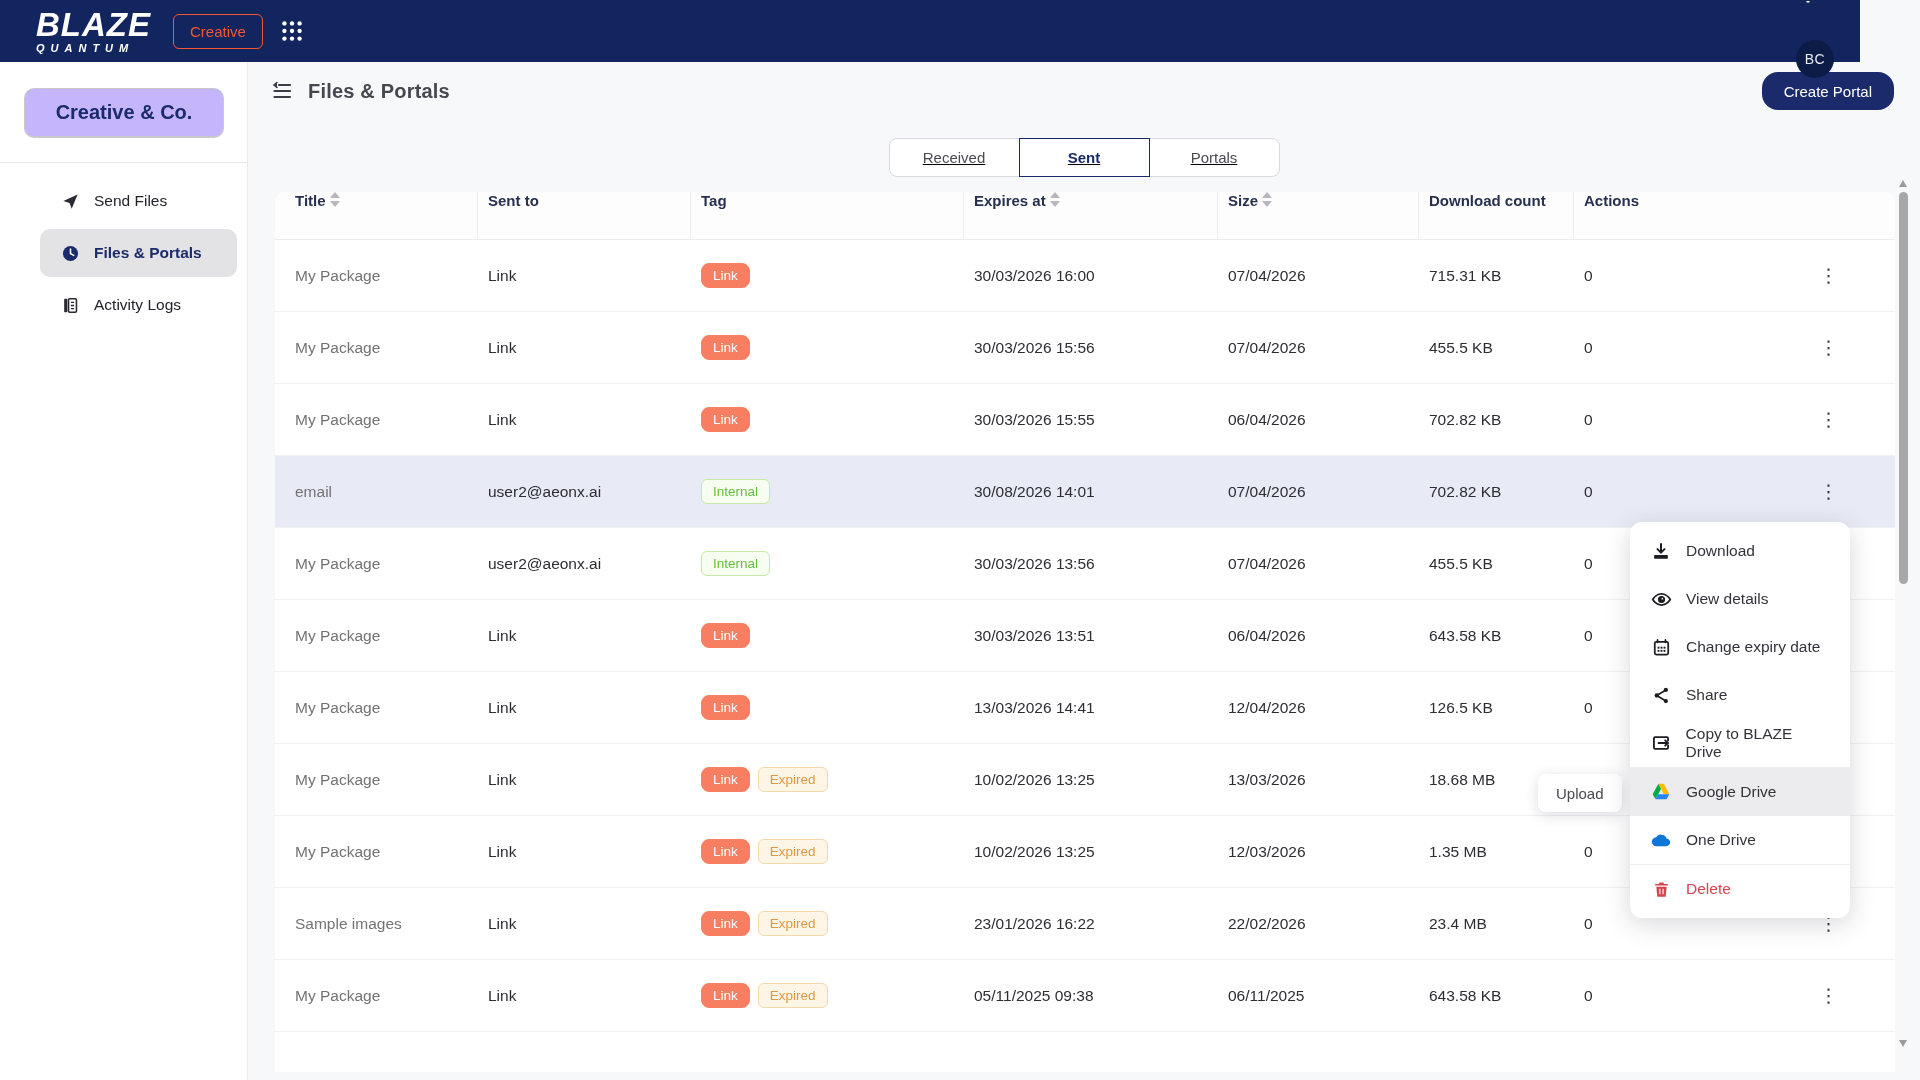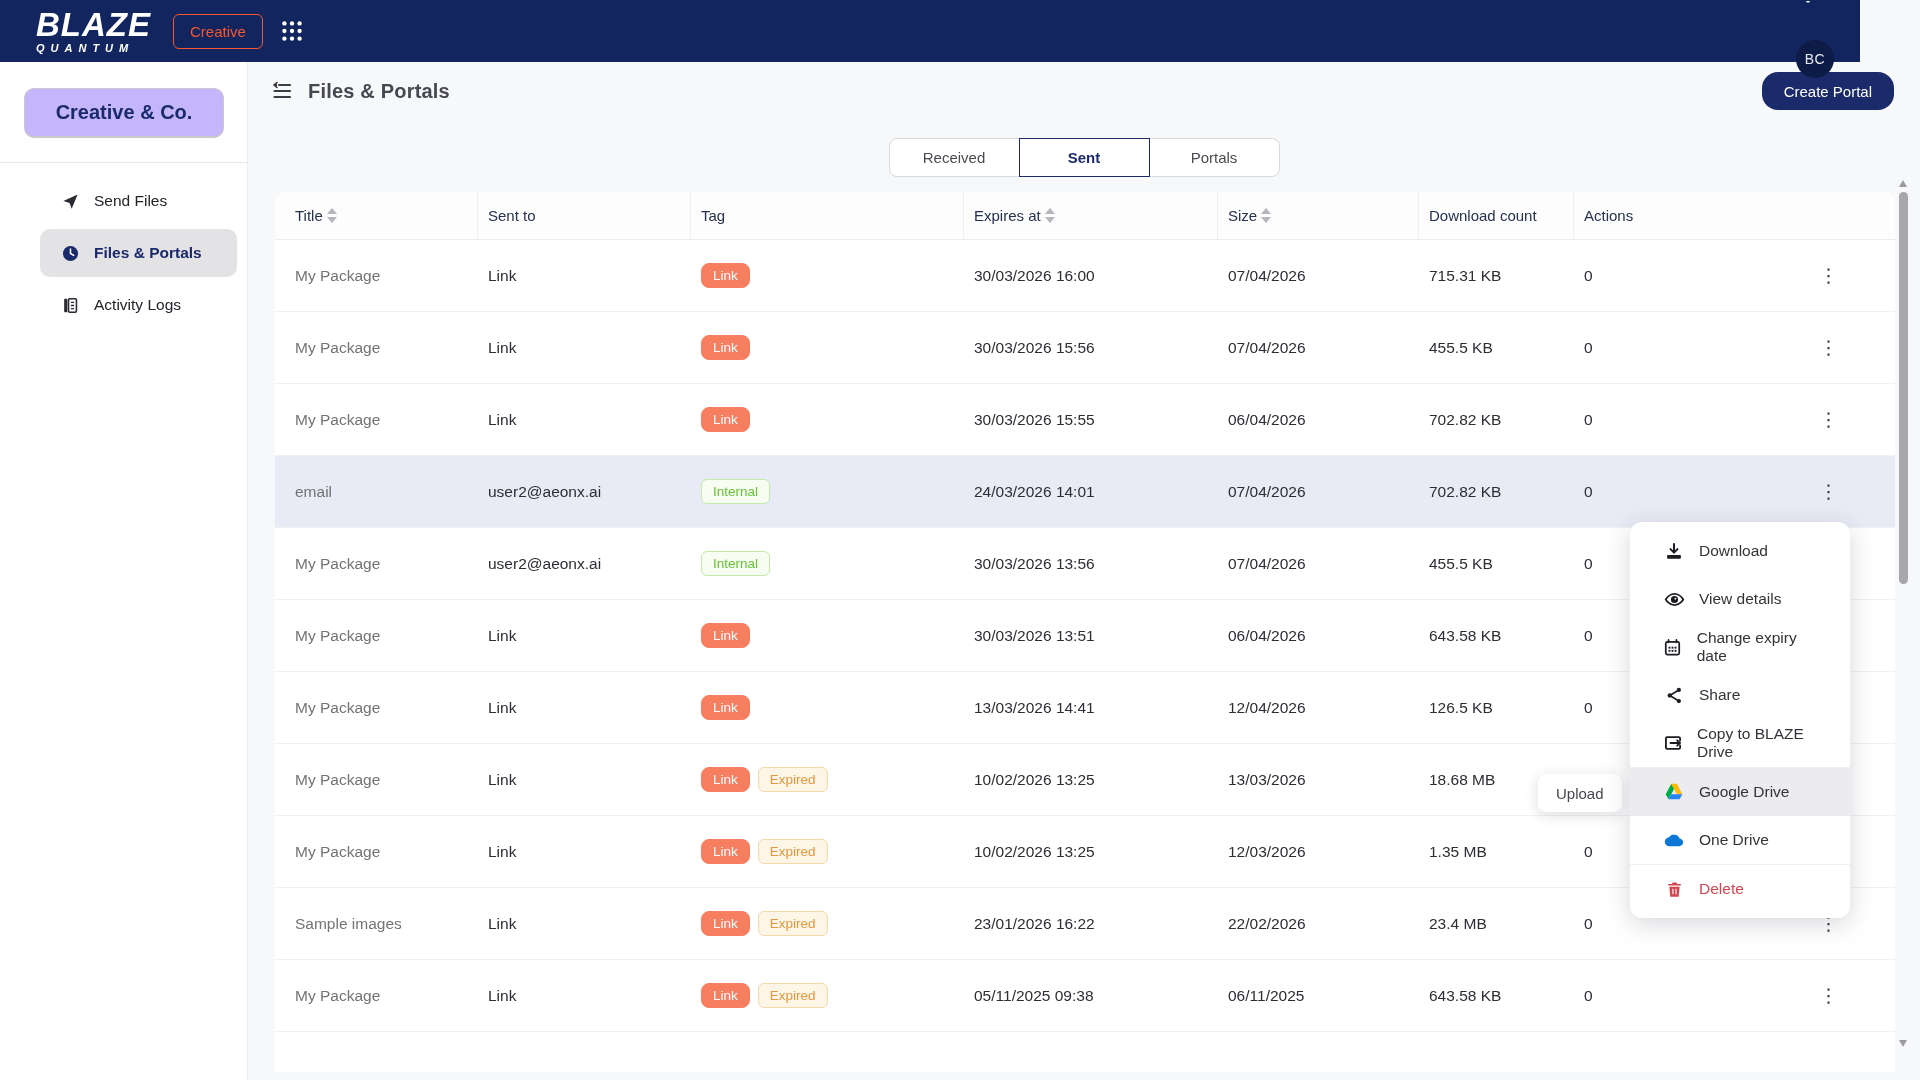--- a/index.html
+++ b/index.html
@@ -39,36 +39,36 @@
   
   .main { position:absolute; left:248px; top:62px; width:1672px; height:1018px; }
   .page-header { display:flex; align-items:center; height:58px; padding:0 26px 0 22px; }
   .collapse-ic { display:flex; margin-right:14px; cursor:pointer; }
   .page-title { font-size:20px; color:#474750; font-weight:600; letter-spacing:.2px; }
   .create-btn { margin-left:auto; background:#1b2a6b; color:#fff; border:none;
                 border-radius:16px; height:38px; padding:0 22px; font-size:15px;
                 cursor:pointer; font-family:inherit; }
 
   
-  .tabs-row { display:flex; justify-content:center; margin-top:18px; }
+  .tabs-row { display:flex; justify-content:center; margin-top:18px;text-decoration:underline; }
   .tab { width:131px; height:39px; background:#fff; border:1px solid #d9d9dd;
          color:#4a4a52; font-size:15px; cursor:pointer; font-family:inherit;
          margin-left:-1px; position:relative; }
   .tab:first-child { border-radius:8px 0 0 8px; margin-left:0; }
   .tab:last-child { border-radius:0 8px 8px 0; }
   .tab.active { border:1.5px solid #1b2a6b; color:#1b2a6b; font-weight:700; z-index:2; }
 
   
   .table-card { position:absolute; left:27px; top:130px; width:1620px; height:880px;
                 background:#fff; border-radius:10px 10px 0 0; }
   .tgrid { display:grid; grid-template-columns:193px 213px 273px 254px 201px 155px 207px 104px; }
   .thead { height:48px; border-bottom:1px solid #ececee; background:#fdfdfd;
            border-radius:10px 10px 0 0; padding:0 10px; }
-  .th { display:flex; align-items:center; gap:4px; padding-left:10px; font-size:15px;
-        font-weight:400; color:#27304f; border-right:1px solid #efeff1; }
+  .th { display:flex; gap:4px; padding-left:10px; font-size:15px;
+        font-weight:700; color:#27304f; border-right:1px solid #efeff1; }
   .th:last-child { border-right:none; }
   .sort { display:flex; flex-direction:column; gap:3px; cursor:pointer; }
   .sort .up { width:0; height:0; border-left:5px solid transparent; border-right:5px solid transparent;
               border-bottom:6px solid #b6b6bc; }
   .sort .dn { width:0; height:0; border-left:5px solid transparent; border-right:5px solid transparent;
               border-top:6px solid #b6b6bc; }
   .trow { height:72px; border-bottom:1px solid #f1f1f3; padding:0 10px; align-items:center; }
   .trow.hl { background:#e8ebf5; }
   .td { padding-left:10px; font-size:15.5px; color:#2d2d33; display:flex; align-items:center; gap:8px; }
   .td a { color:#737373; text-decoration:none; cursor:pointer; }
@@ -76,21 +76,21 @@
   .badge.link { background:#f87e62; color:#fff; border:1px solid #f87e62; }
   .badge.internal { background:#f7fdf1; color:#67c23a; border:1px solid #c6e8a8; border-radius:6px; }
   .badge.expired { background:#fdf6e7; color:#e0983f; border:1px solid #f2d9a8; border-radius:6px; }
   .dots { font-size:19px; color:#33333a; cursor:pointer; padding:2px 10px; margin-left:18px;
           line-height:1; user-select:none; }
 
   
   .ctx-menu { position:absolute; left:1630px; top:522px; width:220px; background:#fff;
               border-radius:12px; box-shadow:0 6px 26px rgba(40,40,60,.18); z-index:90;
               padding:5px 0; }
-  .ctx-item { height:48px; display:flex; align-items:center; gap:14px; padding:0 33px;
+  .ctx-item { height:48px; display:flex; align-items:center; gap:14px; padding:0 20px;
               font-size:15.5px; color:#33333a; cursor:pointer; }
   .ctx-item.hl { background:#ececee; }
   .ctx-item.danger { color:#d5454f; }
   .ctx-item .ic { width:22px; display:flex; justify-content:center; }
   .ctx-sep { height:1px; background:#efeff1; margin:0 0; }
 
   
   .tooltip { position:absolute; left:1538px; top:774px; height:38px; background:#fff;
              border-radius:8px; box-shadow:0 3px 14px rgba(40,40,60,.16); z-index:80;
              display:flex; align-items:center; padding:0 18px; font-size:15px; color:#47474f; }
@@ -280,21 +280,21 @@
           </div>
         </div>
         <div class="tgrid trow hl">
           <div class="td">
             <a>email</a>
           </div>
           <div class="td">user2@aeonx.ai</div>
           <div class="td">
             <span class="badge internal">Internal</span>
           </div>
-          <div class="td">24/03/2026 14:01</div>
+          <div class="td">30/08/2026 14:01</div>
           <div class="td">07/04/2026</div>
           <div class="td">702.82 KB</div>
           <div class="td">0</div>
           <div class="td">
             <span class="dots">⋮</span>
           </div>
         </div>
         <div class="tgrid trow">
           <div class="td">
             <a>My Package</a>

